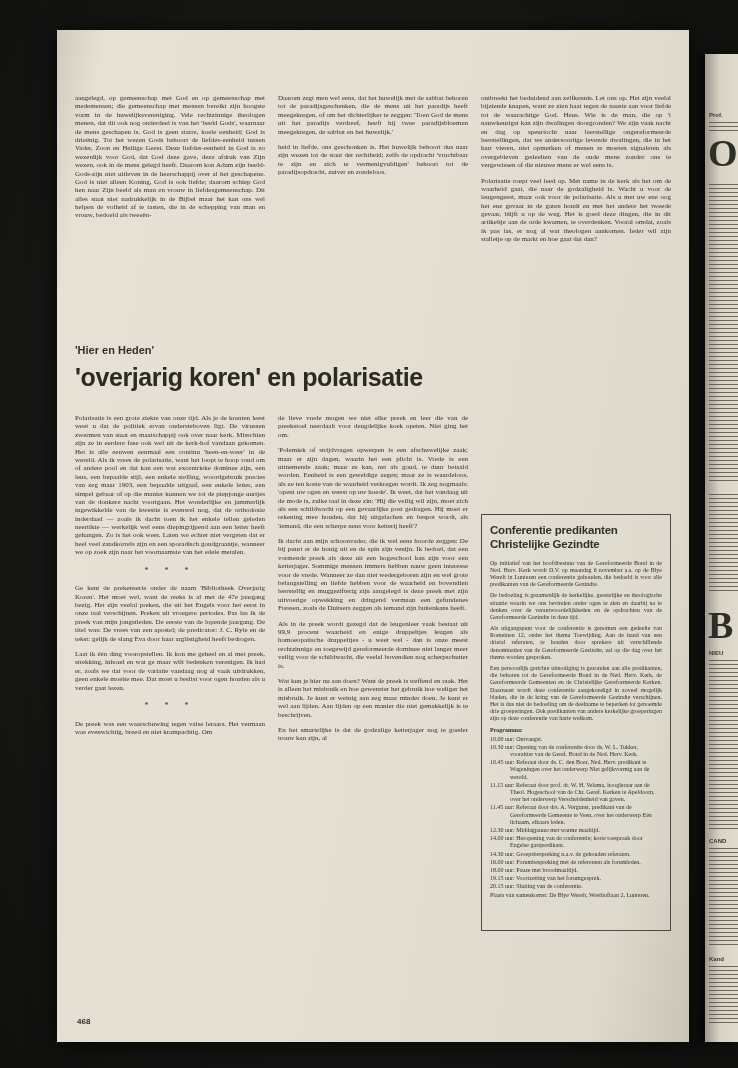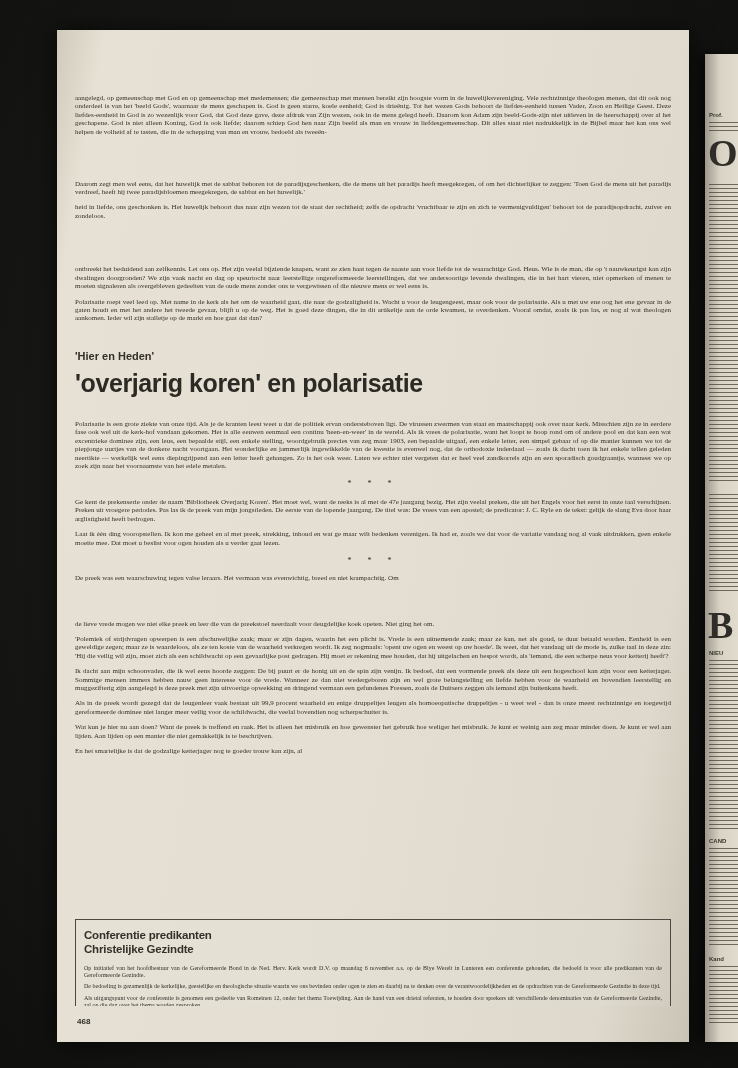--- a/index.html
+++ b/index.html
@@ -13,35 +13,35 @@
     background: radial-gradient(ellipse at 48% 45%, #20201d 0%, #171716 55%, #0f0f0e 100%); }
 
   .page {
     position:absolute; left:57px; top:30px; width:632px; height:1012px;
     background: linear-gradient(100deg, #cfcaba 0%, #e6e1d4 6%, #e4dfd2 50%, #ded9cc 88%, #c9c4b5 100%);
     box-shadow: 0 2px 22px rgba(0,0,0,.75);
     padding: 64px 18px 0 18px;
     color:#33302a;
   }
 
-  .top-grid, .article-grid { display:flex; gap:13px;flex-direction:column; }
+  .top-grid, .article-grid { display:flex; gap:13px; }
   .col { flex:1 1 0; text-align:justify; font-size:7px; line-height:1.2; hyphens:auto; overflow:hidden; }
   .col p { margin-bottom:7px; }
   .top-grid { height:244px; }
 
-  .headline-block { margin-top:12px; height:70px; }
+  .headline-block { margin-top:6px; height:70px; }
   .kicker { font-family:"Liberation Sans", sans-serif; font-weight:bold; font-size:11px; margin-bottom:7px; }
   .headline { font-family:"Liberation Sans", sans-serif; font-weight:bold; font-size:25px; letter-spacing:-0.4px; color:#2c2a24; }
 
   .article-grid { height:586px; }
   .sep { text-align:center; letter-spacing:7px; margin:9px 0; font-size:8px; }
 
   .conf-box {
     margin-top:100px; border:1px solid #4d4940; padding:9px 8px 6px;
-    font-size:6px; line-height:1.2; height:486px; overflow:hidden;
+    font-size:6px; line-height:1.2; height:417px; overflow:hidden;
     background:rgba(255,255,255,0.05);
   }
   .conf-title { font-family:"Liberation Sans", sans-serif; font-weight:bold; font-size:11.5px; line-height:1.2; margin-bottom:8px; letter-spacing:-0.2px; }
   .conf-box p { margin-bottom:4px; text-align:justify; }
   .program-label { font-weight:bold; margin-bottom:2px; }
   .program-item { text-align:left; padding-left:20px; text-indent:-20px; margin-bottom:1px; }
   .conf-close { margin-top:2px; text-align:left; }
 
   .page-number { position:absolute; left:20px; bottom:16px; font-family:"Liberation Sans", sans-serif; font-weight:bold; font-size:8px; }
 

